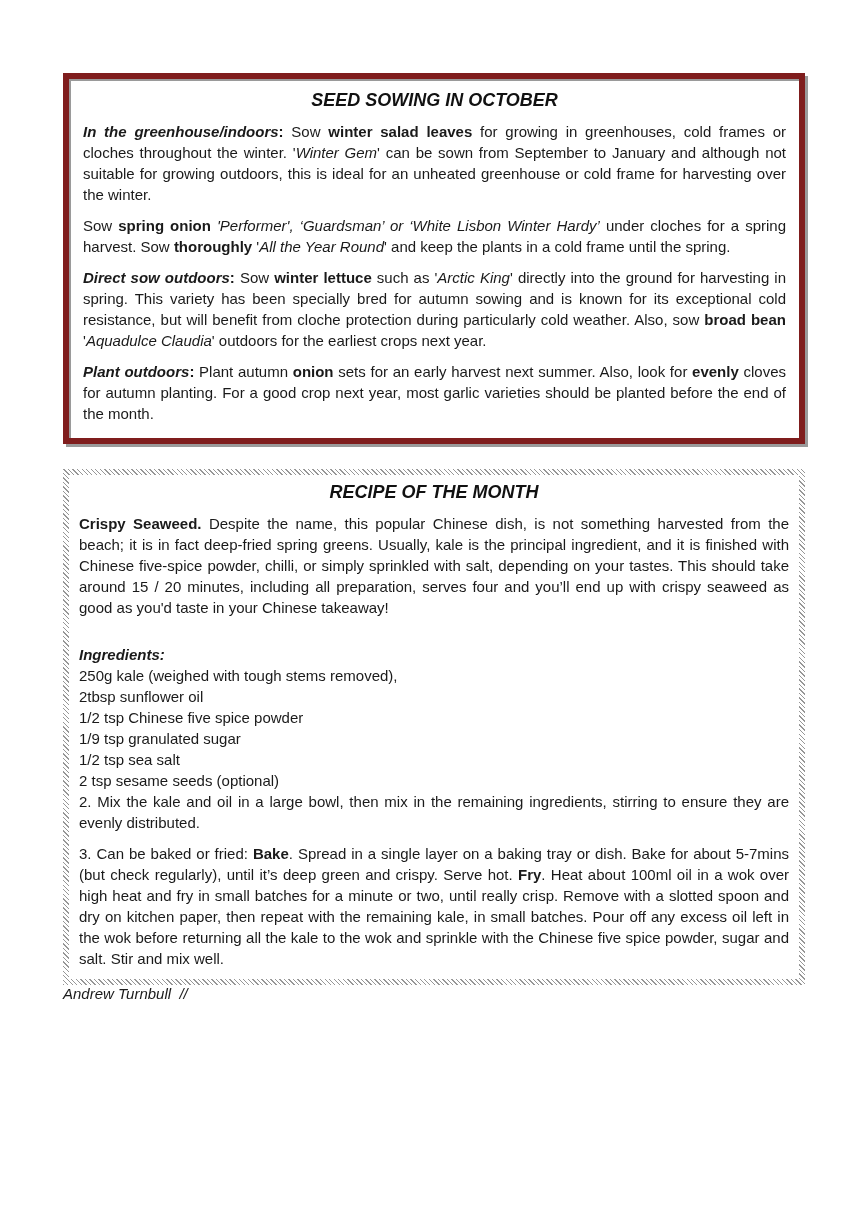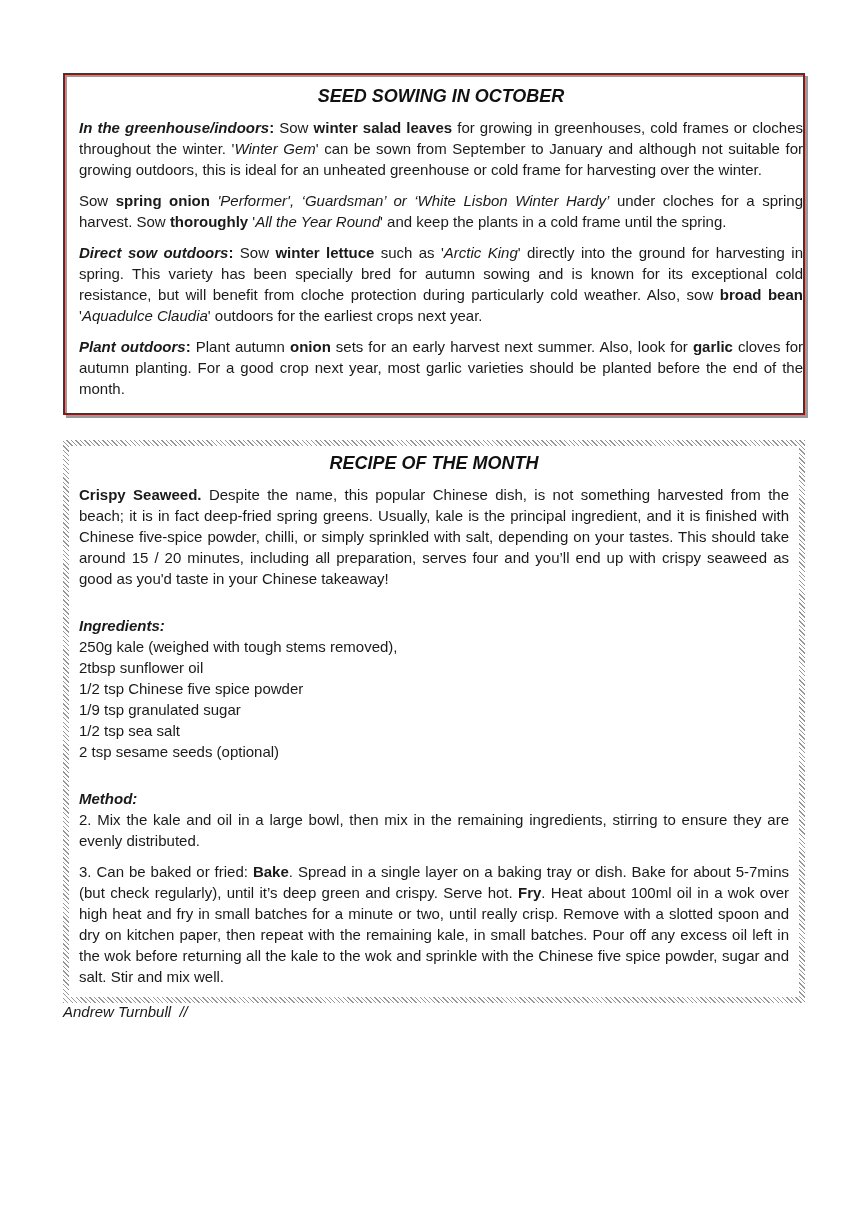--- a/index.html
+++ b/index.html
@@ -13,24 +13,24 @@
     box-sizing: border-box;
     width: 868px; height: 1228px;
     padding: 73px 63px 0 63px;
     background: #ffffff;
     overflow: hidden;
   }
   
   .box3d {
     box-sizing: border-box;
     width: 742px;
-    border: 2px solid #7f1d1d;
+    border: 6px solid #7f1d1d;
     box-shadow: inset 2px 2px 0 #9a9a9a, 3px 3px 0 #9a9a9a;
     background: #ffffff;
-    padding: 8px 0 12px 14px;
+    padding: 8px 13px 12px 14px;
     margin-bottom: 25px;
   }
   
   .hatch {
     box-sizing: border-box;
     width: 742px;
     background: repeating-linear-gradient(45deg, #979797 0, #979797 1px, #ffffff 1px, #ffffff 3.2px);
     padding: 6px;
   }
   .hatch-inner {
@@ -76,37 +76,36 @@
 </head>
 <body>
 
 <div class="page">
 
   <section class="box3d">
     <h1 class="box-title">SEED SOWING IN OCTOBER</h1>
     <p class="para"><span class="b i u">In the greenhouse/indoors</span><span class="b">:</span><span>  Sow </span><span class="b">winter salad leaves</span><span> for growing in greenhouses, cold frames or cloches throughout the winter.  '</span><span class="i">Winter Gem</span><span>' can be sown from September to January and although not suitable for growing outdoors, this is ideal for an unheated greenhouse or cold frame for harvesting over the winter.</span></p>
     <p class="para"><span>Sow </span><span class="b">spring onion</span><span> </span><span class="i">'Performer', ‘Guardsman’ or ‘White Lisbon Winter Hardy’</span><span> under cloches for a spring harvest.  Sow </span><span class="b">thoroughly</span><span> '</span><span class="i">All the Year Round</span><span>' and keep the plants in a cold frame until the spring.</span></p>
     <p class="para"><span class="b i u">Direct sow outdoors</span><span class="b">:</span><span>  Sow </span><span class="b">winter lettuce</span><span> such as '</span><span class="i">Arctic King</span><span>' directly into the ground for harvesting in spring.  This variety has been specially bred for autumn sowing and is known for its exceptional cold resistance, but will benefit from cloche protection during particularly cold weather.  Also, sow </span><span class="b">broad bean</span><span> '</span><span class="i">Aquadulce Claudia</span><span>' outdoors for the earliest crops next year.</span></p>
-    <p class="para"><span class="b i u">Plant outdoors</span><span class="b">:</span><span>  Plant autumn </span><span class="b">onion</span><span> sets for an early harvest next summer.  Also, look for </span><span class="b">garlic</span><span> cloves for autumn planting.  For a good crop next year, most garlic varieties should be planted before the end of the month.</span></p>
+    <p class="para"><span class="b i u">Plant outdoors</span><span class="b">:</span><span>  Plant autumn </span><span class="b">onion</span><span> sets for an early harvest next summer.  Also, look for </span><span class="b">evenly</span><span> cloves for autumn planting.  For a good crop next year, most garlic varieties should be planted before the end of the month.</span></p>
   </section>
 
   <section class="hatch">
     <div class="hatch-inner">
       <h1 class="box-title">RECIPE OF THE MONTH</h1>
       <p class="para"><span class="b">Crispy Seaweed.</span><span>  Despite the name, this popular Chinese dish, is not something harvested from the beach; it is in fact deep-fried spring greens.  Usually, kale is the principal ingredient, and it is finished with Chinese five-spice powder, chilli, or simply sprinkled with salt, depending on your tastes.  This should take around 15 / 20 minutes, including all preparation, serves four and you’ll end up with crispy seaweed as good as you'd taste in your Chinese takeaway!</span></p>
 
       <h2 class="subhead">Ingredients:</h2>
       <div class="ing-line">250g kale (weighed with tough stems removed),</div>
       <div class="ing-line">2tbsp sunflower oil</div>
       <div class="ing-line">1/2 tsp Chinese five spice powder</div>
       <div class="ing-line">1/9 tsp granulated sugar</div>
       <div class="ing-line">1/2 tsp sea salt</div>
       <div class="ing-line">2 tsp sesame seeds (optional)</div>
 
-      <h2 class="subhead" style="margin-bottom:0;">Method:</h2>
       <p class="para"><span>2.  Mix the kale and oil in a large bowl, then mix in the remaining ingredients, stirring to ensure they are evenly distributed.</span></p>
       <p class="para"><span>3.  Can be baked or fried:  </span><span class="b">Bake</span><span>.  Spread in a single layer on a baking tray or dish.  Bake for about 5-7mins (but check regularly), until it’s deep green and crispy.  Serve hot.  </span><span class="b">Fry</span><span>.  Heat about 100ml oil in a wok over high heat and fry in small batches for a minute or two, until really crisp.  Remove with a slotted spoon and dry on kitchen paper, then repeat with the remaining kale, in small batches.  Pour off any excess oil left in the wok before returning all the kale to the wok and sprinkle with the Chinese five spice powder, sugar and salt.  Stir and mix well.</span></p>
     </div>
   </section>
 
   <div class="signature">Andrew Turnbull  //</div>
 
 </div>
 
 </body></html>

